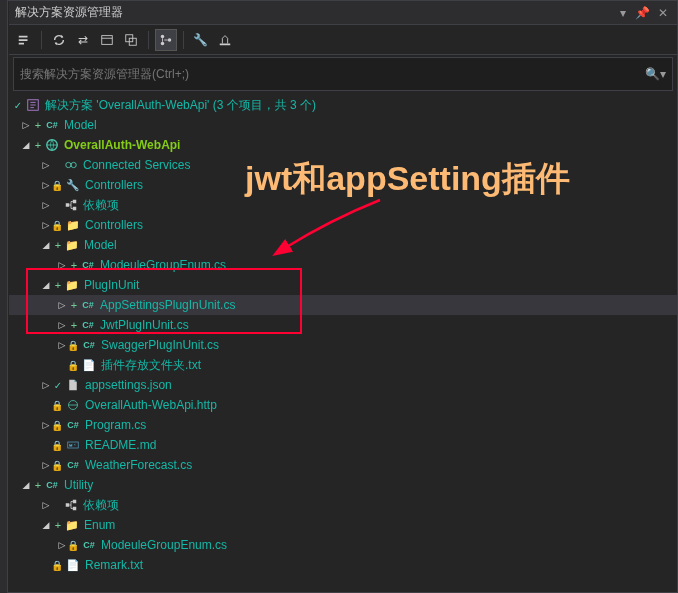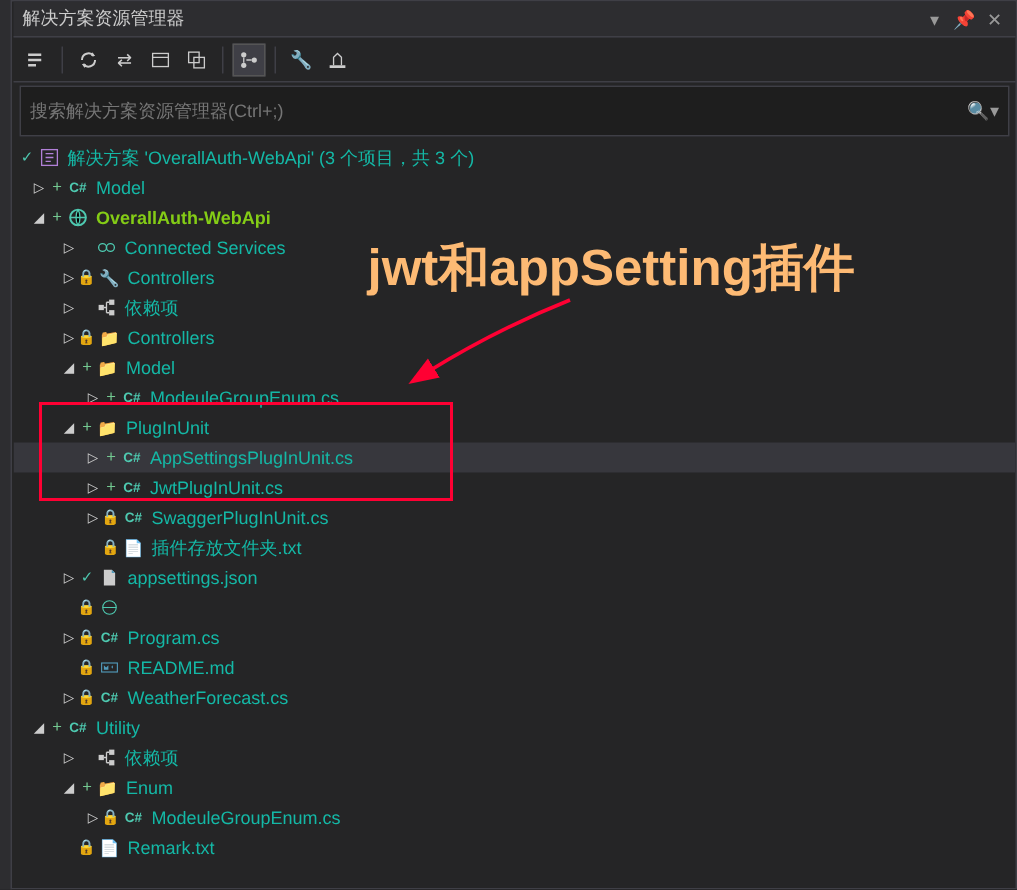--- a/index.html
+++ b/index.html
@@ -343,20 +343,21 @@
     </div>
 
     <div class="row" style="padding-left:44px">
       <span class="git-icon">🔒</span>
       <span class="icon http">
             <svg width="12" height="12" viewBox="0 0 16 16">
               <circle cx="8" cy="8" r="6" fill="none" stroke="#4ec9b0"></circle>
               <path stroke="#4ec9b0" d="M2 8h12"></path>
             </svg>
           </span>
+      <span class="label">OverallAuth-WebApi.http</span>
     </div>
 
     <div class="row" style="padding-left:30px">
       <span class="expander">▷</span>
       <span class="git-icon">🔒</span>
       <span class="icon cs">C#</span>
       <span class="label">Program.cs</span>
     </div>
 
     <div class="row" style="padding-left:44px">

